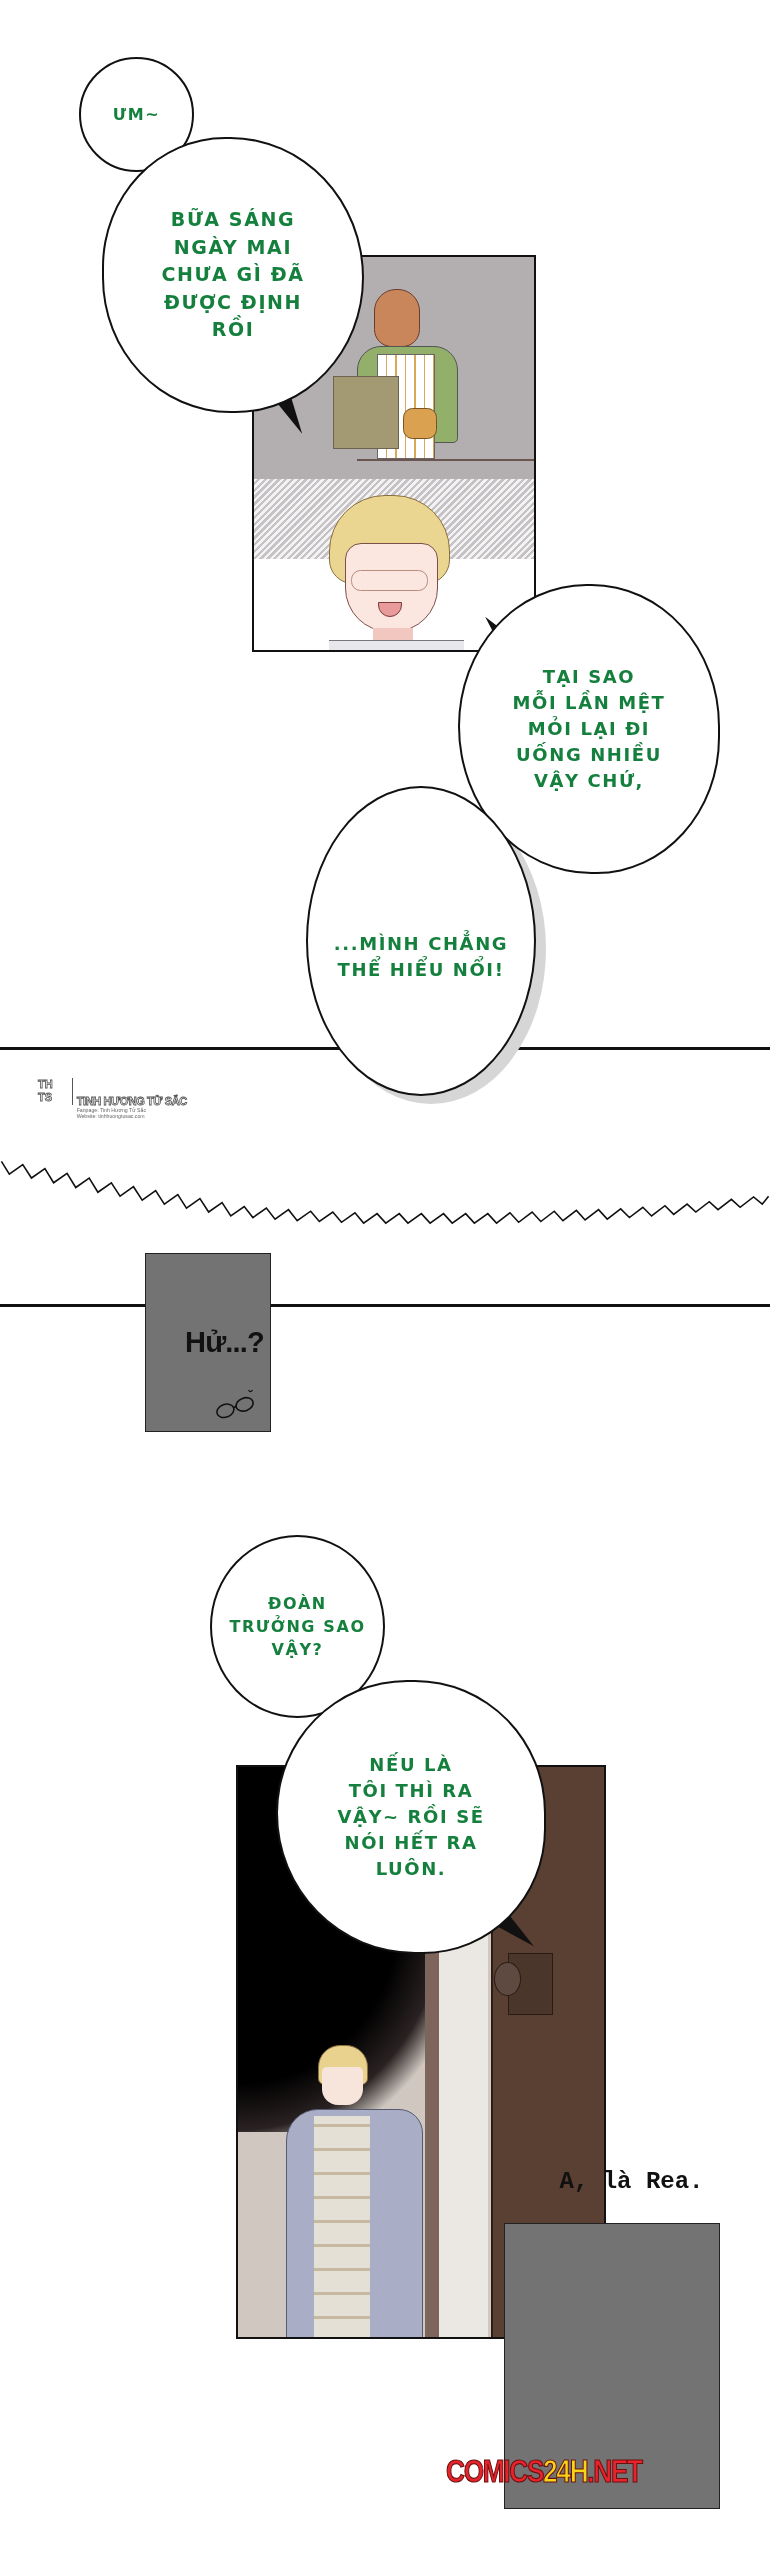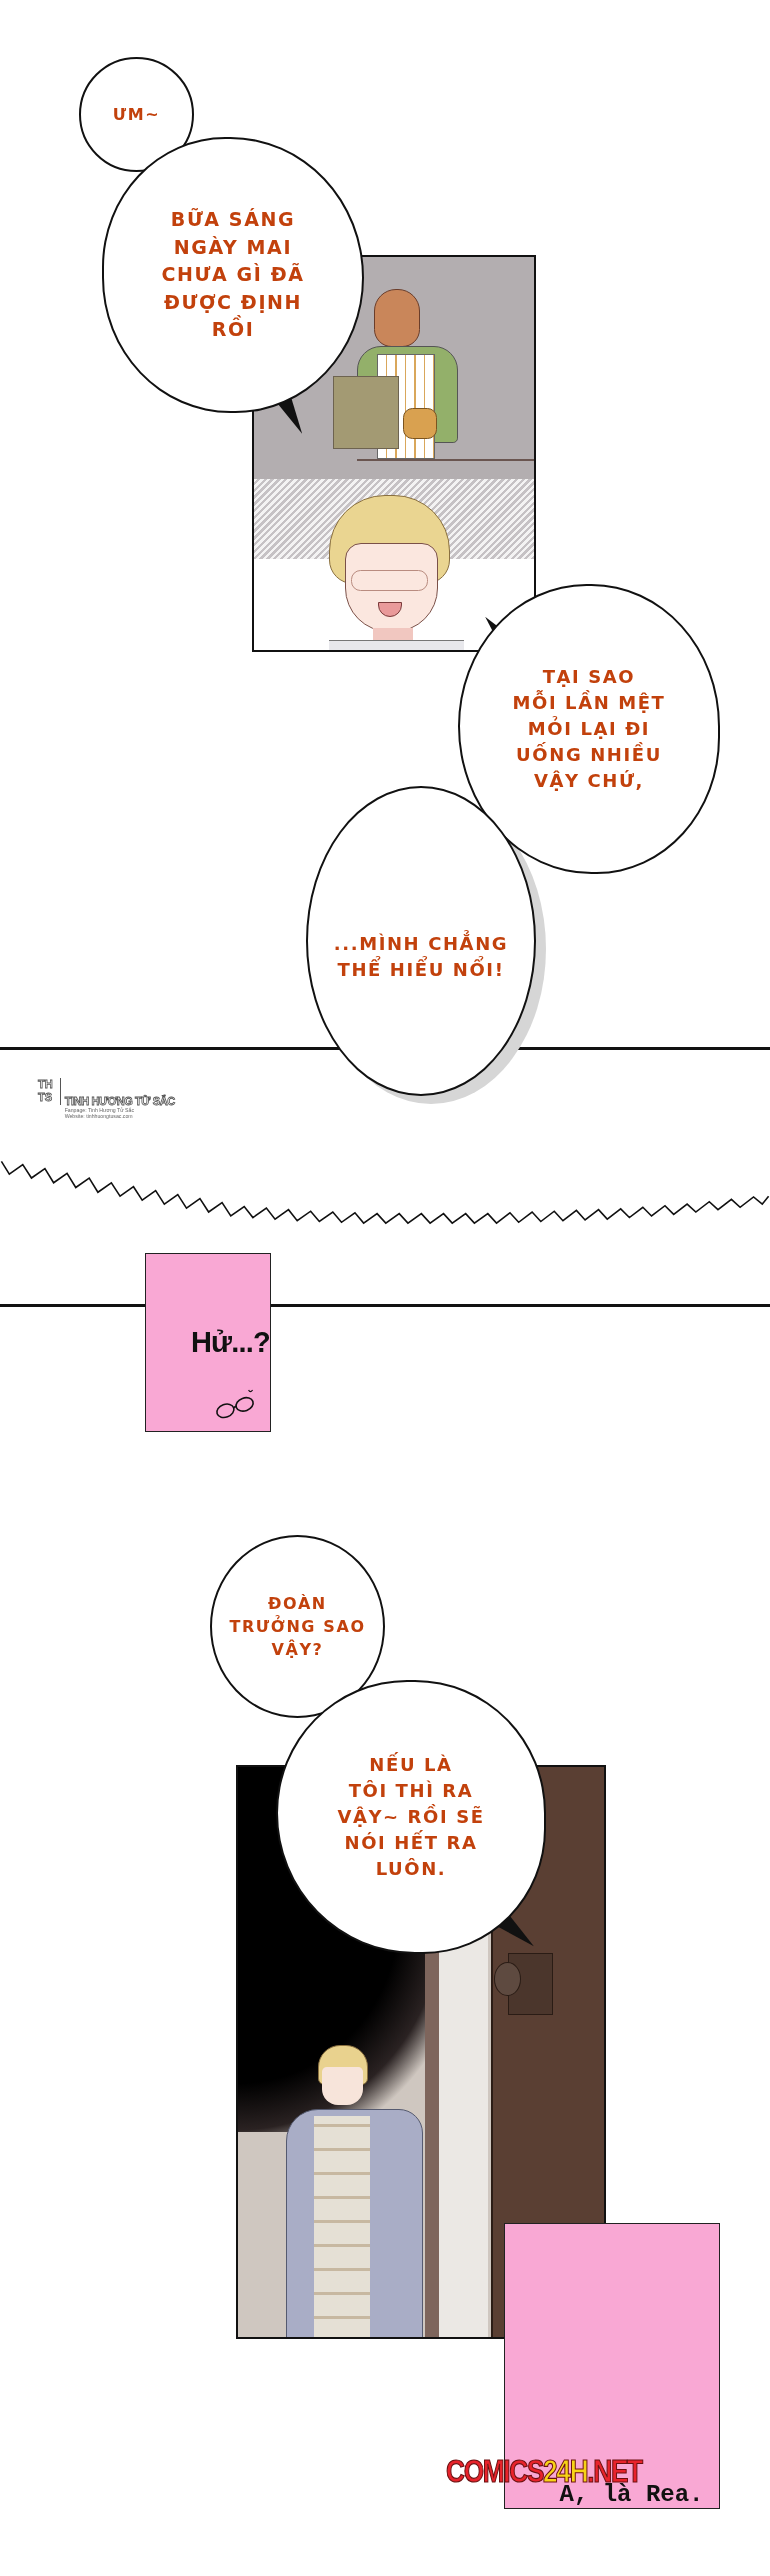--- a/index.html
+++ b/index.html
@@ -5,27 +5,27 @@
   html, body { margin:0; padding:0; background:#ffffff; }
   body { width:770px; height:2576px; position:relative; overflow:hidden; font-family:"DejaVu Sans", sans-serif; }
   .abs { position:absolute; }
   .bubble {
     position:absolute; background:#fff; border:2.4px solid #111; border-radius:50%;
     display:flex; align-items:center; justify-content:center; text-align:center;
     box-sizing:border-box; z-index:5;
   }
   .btext {
     font-family:"DejaVu Sans", sans-serif; font-weight:bold; text-transform:uppercase;
-    color:#c2410c; letter-spacing:1.6px; white-space:pre-line; line-height:1.45;
+    color:#15803d; letter-spacing:1.6px; white-space:pre-line; line-height:1.45;
   }
   .tail { position:absolute; width:0; height:0; z-index:4; }
   .panel { position:absolute; border:2.4px solid #111; box-sizing:border-box; overflow:hidden; }
   .hline { position:absolute; height:3.2px; background:#111; left:0; }
-  .caption-box { position:absolute; background:#f9a8d4; border:1.6px solid #222; box-sizing:border-box; z-index:6;
-    display:flex; align-items:flex-end; justify-content:center;padding-left:39px; }
+  .caption-box { position:absolute; background:#737373; border:1.6px solid #222; box-sizing:border-box; z-index:6;
+    display:flex; align-items:flex-start; justify-content:center;padding-left:39px; }
   .caption-text { font-family:Liberation Mono, monospace; font-weight:bold; color:#111; }
   .shadow { position:absolute; border-radius:50%; background:#d6d6d6; z-index:3; }
 </style>
 </head>
 <body>
 
 <div class="panel" style="left:252px; top:255px; width:284px; height:397px; background:#b3aeb0;">
 
   <div class="abs" style="left:79px; top:32px; width:135px; height:167px;">
     <div class="abs" style="left:41px; top:0; width:44px; height:56px; background:#c9865a; border-radius:22px 22px 17.5px 17.5px; border:1.6px solid #6a3d2a;"></div>
@@ -74,21 +74,21 @@
 </div>
 <div class="tail" style="left:489px; top:612px; border-left:9.5px solid transparent; border-right:9.5px solid transparent; border-bottom:40px solid #111; transform:rotate(-40deg);"></div>
 
 <div class="shadow" style="left:316px; top:794px; width:230px; height:310px;"></div>
 <div class="bubble" style="left:306px; top:786px; width:230px; height:310px;">
   <span class="btext" style="font-size:18px;margin-top:32px;">...Mình chẳng
 thể hiểu nổi!</span>
 </div>
 
 <div class="abs" style="left:38px; top:1067px; width:191px; height:48px; display:flex; align-items:center; gap:4px;">
-  <div style="display:flex; flex-direction:column; border-right:0.8px solid #555; padding-right:7px; font-family:'Liberation Sans Narrow','Liberation Sans',sans-serif; font-size:11px; line-height:13.5px; color:#fff; -webkit-text-stroke:0.8px #555; font-weight:bold;">
+  <div style="display:flex; flex-direction:column; border-right:0.8px solid #555; padding-right:19px; font-family:'Liberation Sans Narrow','Liberation Sans',sans-serif; font-size:11px; line-height:13.5px; color:#fff; -webkit-text-stroke:0.8px #555; font-weight:bold;">
     <span>TH</span>
     <span>TS</span>
   </div>
   <div style="display:flex; flex-direction:column;">
     <span style="font-family:'Liberation Sans',sans-serif; font-weight:bold; font-size:11px; color:#fff; -webkit-text-stroke:0.8px #555; letter-spacing:-0.4px;margin-top:32px;">TINH HƯƠNG TỬ SẮC</span>
     <span style="font-family:'Liberation Sans',sans-serif; font-size:5.2px; color:#666;">Fanpage: Tinh Hương Tử Sắc</span>
     <span style="font-family:'Liberation Sans',sans-serif; font-size:5.2px; color:#666;">Website: tinhhuongtusac.com</span>
   </div>
 </div>
 

